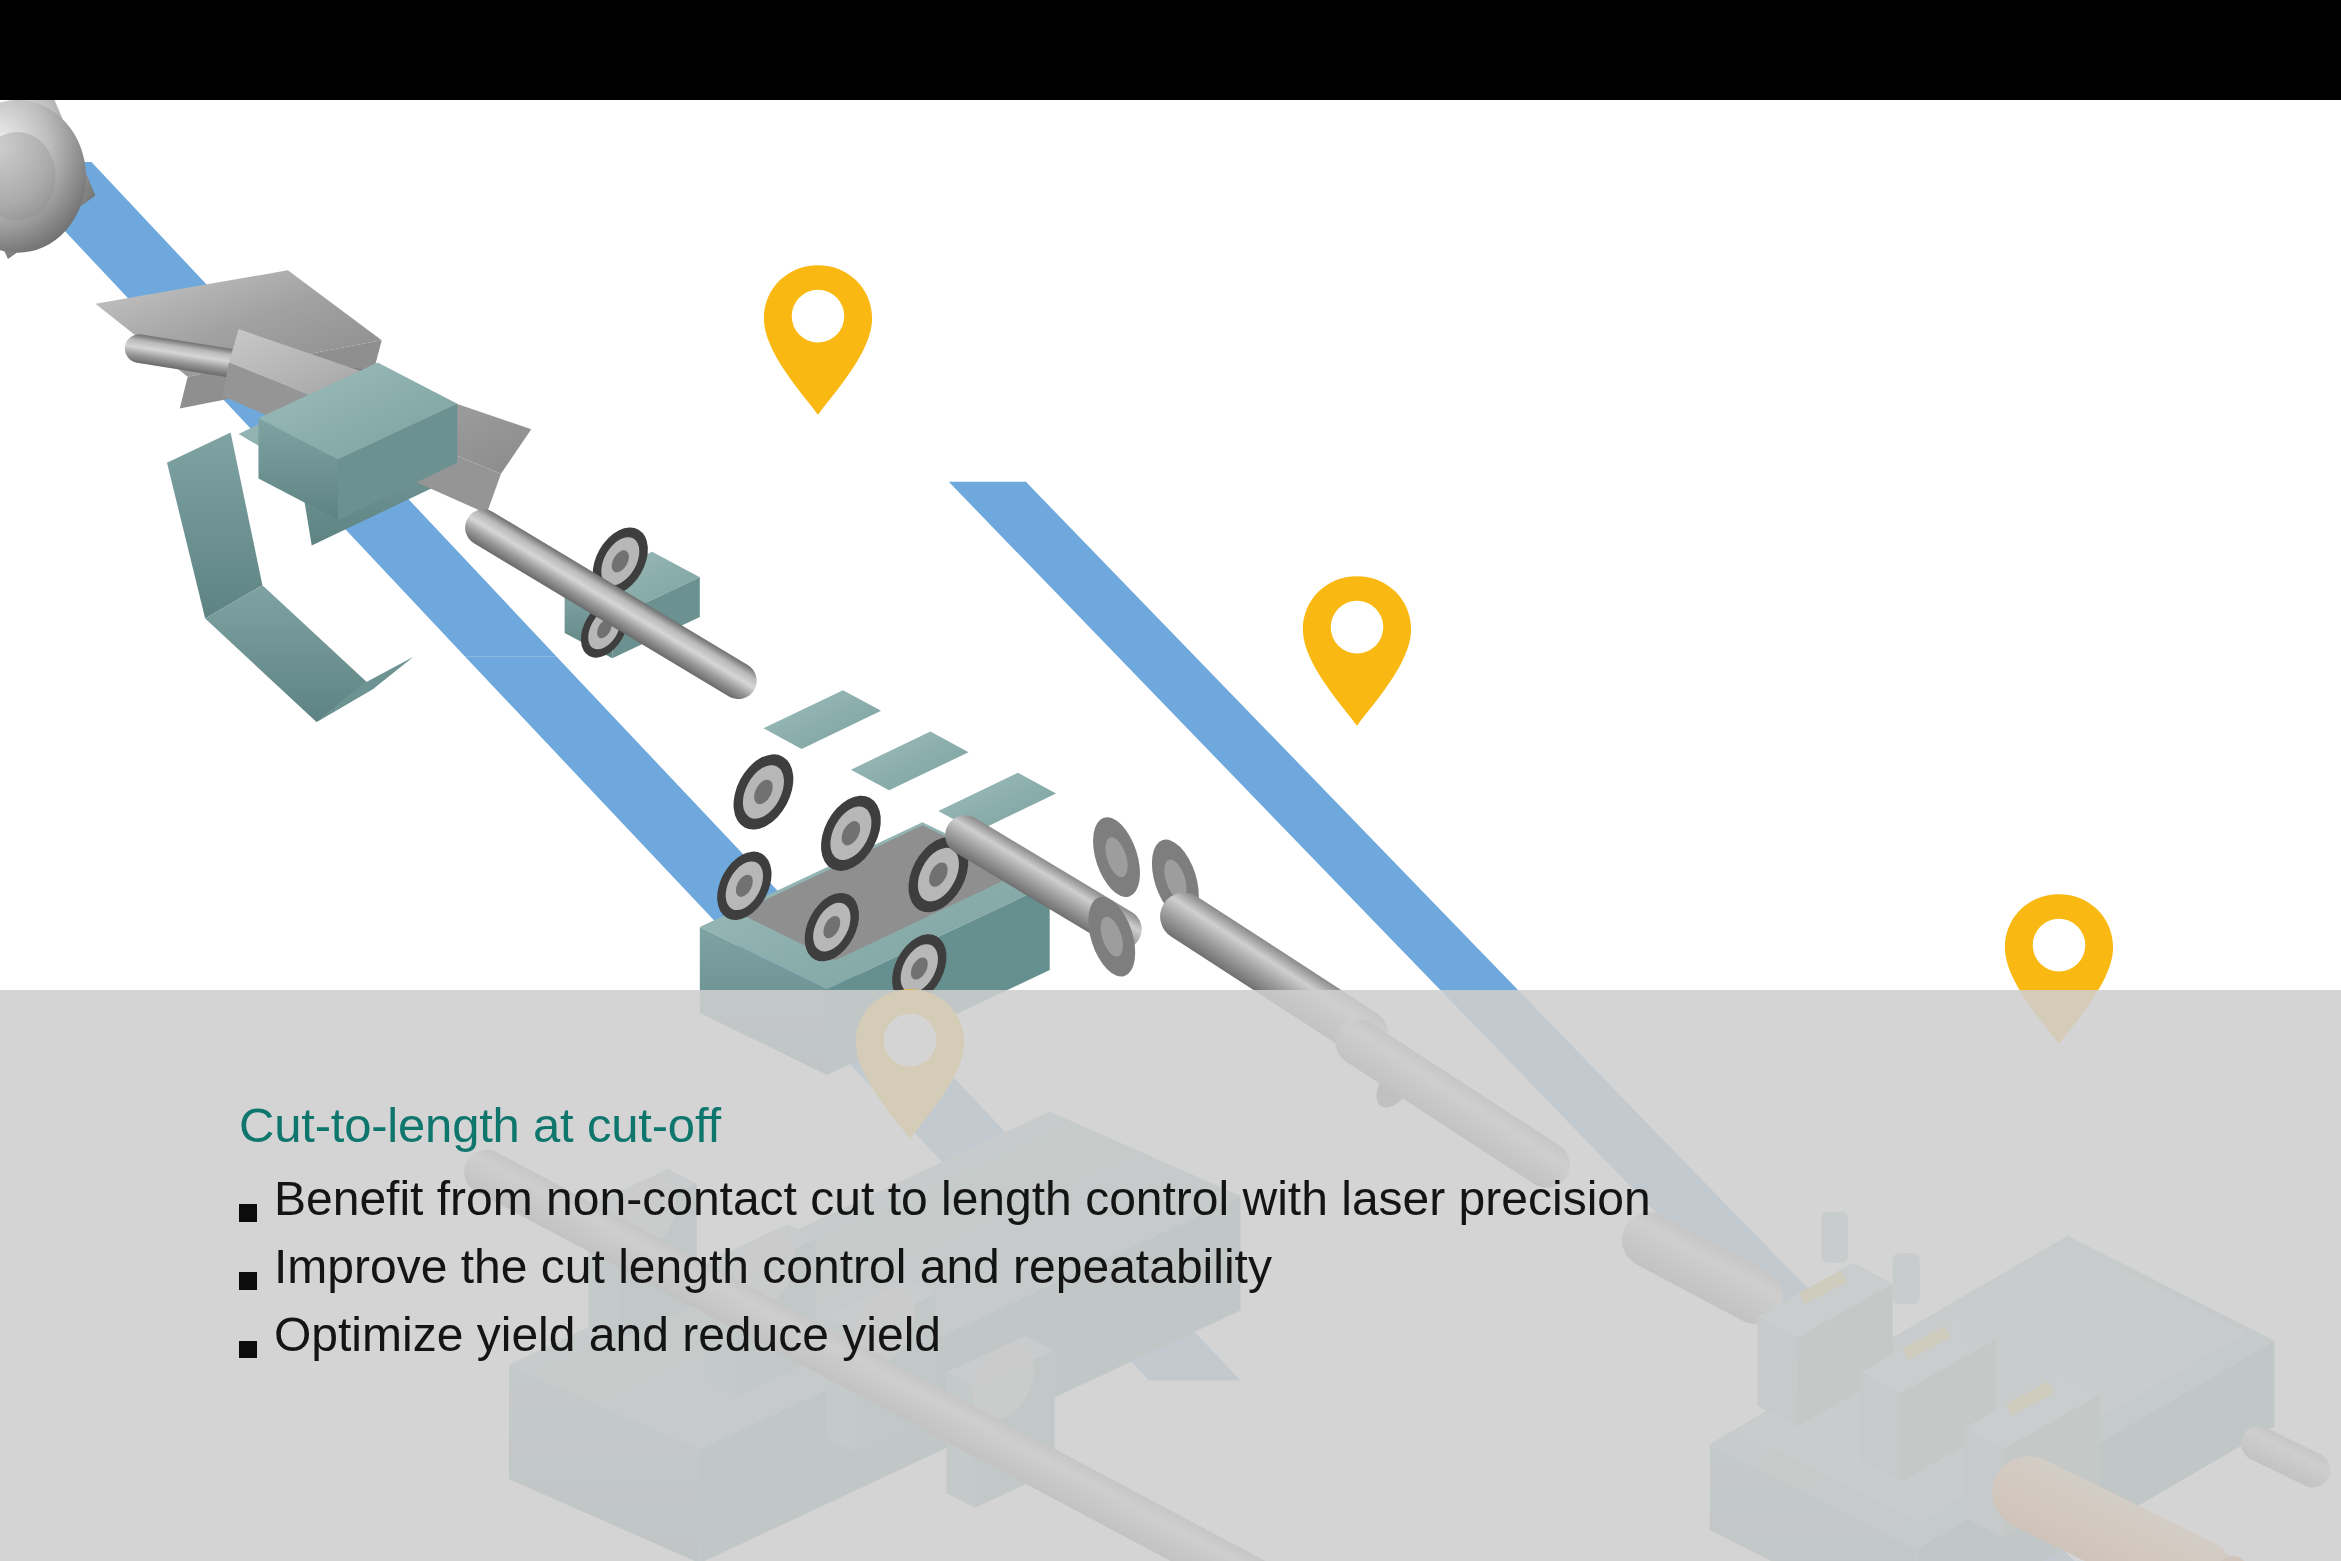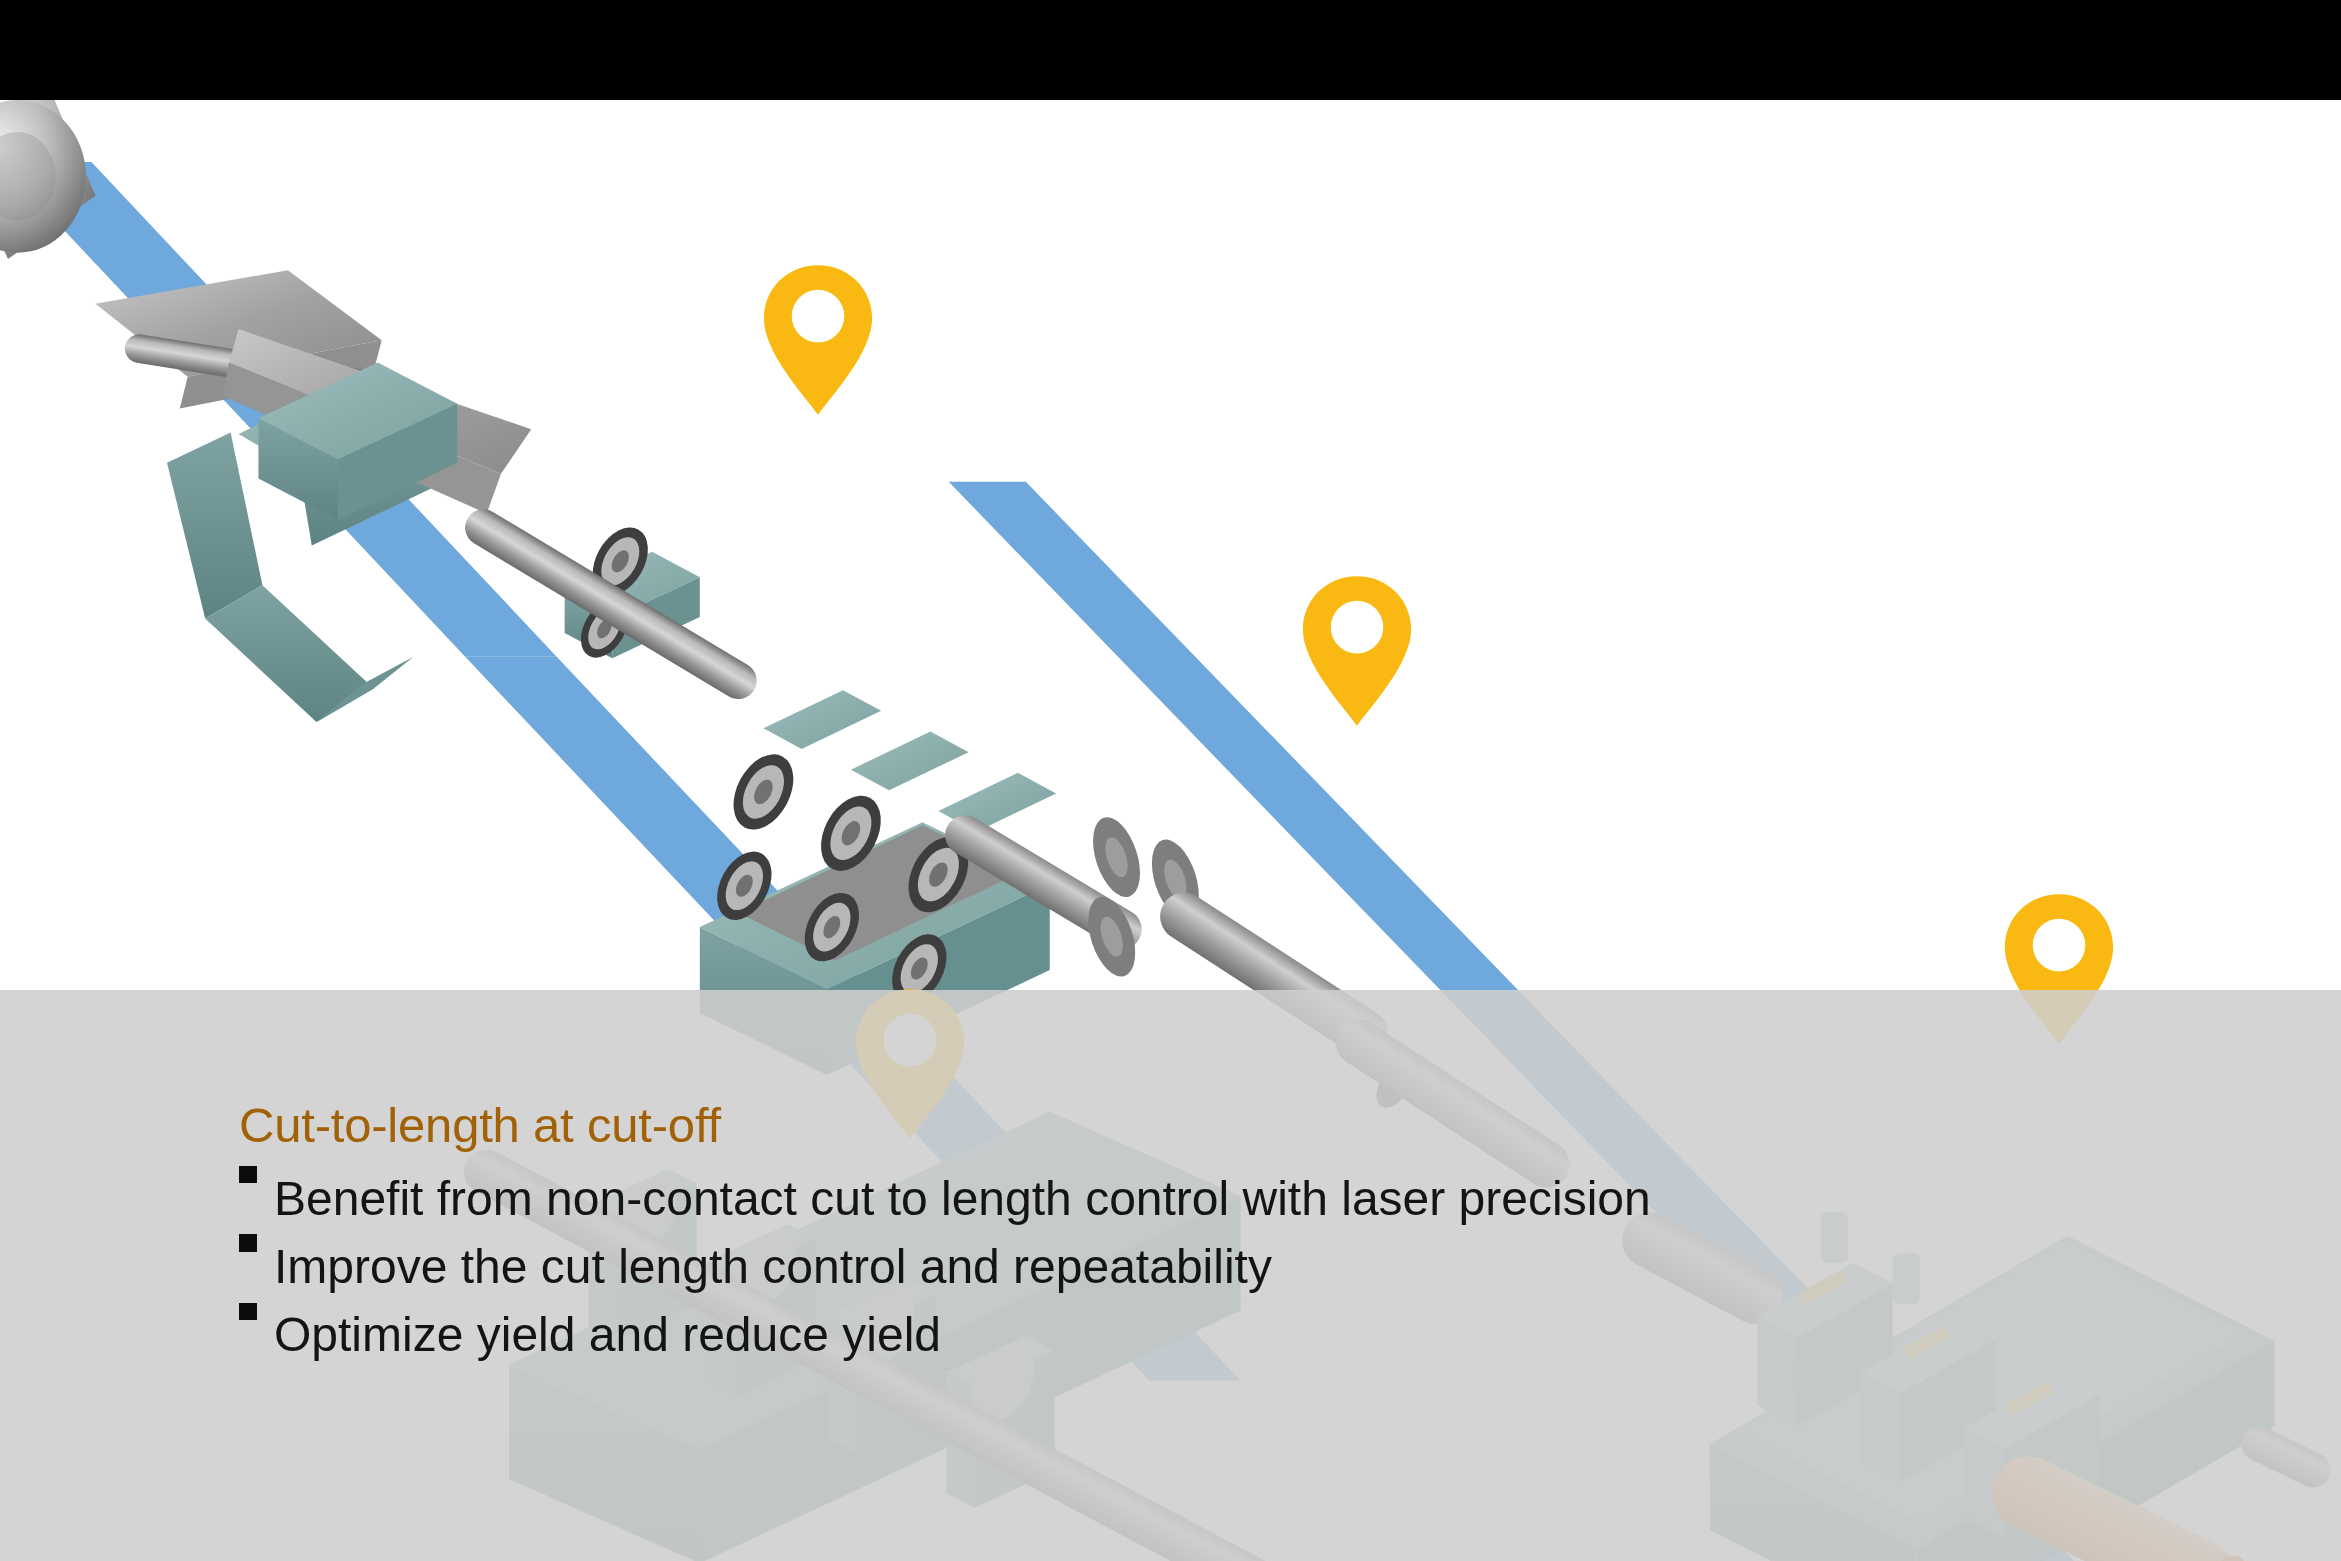--- a/index.html
+++ b/index.html
@@ -24,27 +24,27 @@
 
   
   .overlay{
     position:absolute;left:0;top:990px;width:2342px;height:571px;
     background:rgba(206,206,206,0.88);
   }
   .textblock{
     position:absolute;left:239px;top:1101px;width:1909px;
   }
   .slide-title{
-    font-size:49px;line-height:1.0;color:#a16207;
+    font-size:49px;line-height:1.0;color:#0f766e;
     font-weight:400;letter-spacing:-0.2px;
     margin:0 0 20.7px 0;white-space:nowrap;
   }
   .bullets{list-style:none;margin:0;padding:0;}
   .bullet{
-    display:flex;align-items:flex-start;
+    display:flex;align-items:flex-end;
     font-size:48px;line-height:1.16;color:#141414;
     margin-bottom:12.7px;white-space:nowrap;
   }
   .bullet .marker{
     display:inline-block;width:17.5px;height:17.5px;
     background:#0c0c0c;margin-right:17.5px;flex:0 0 auto;
     position:relative;top:-4.8px;
   }
   .bullet .btext{display:inline-block;}
 </style>

